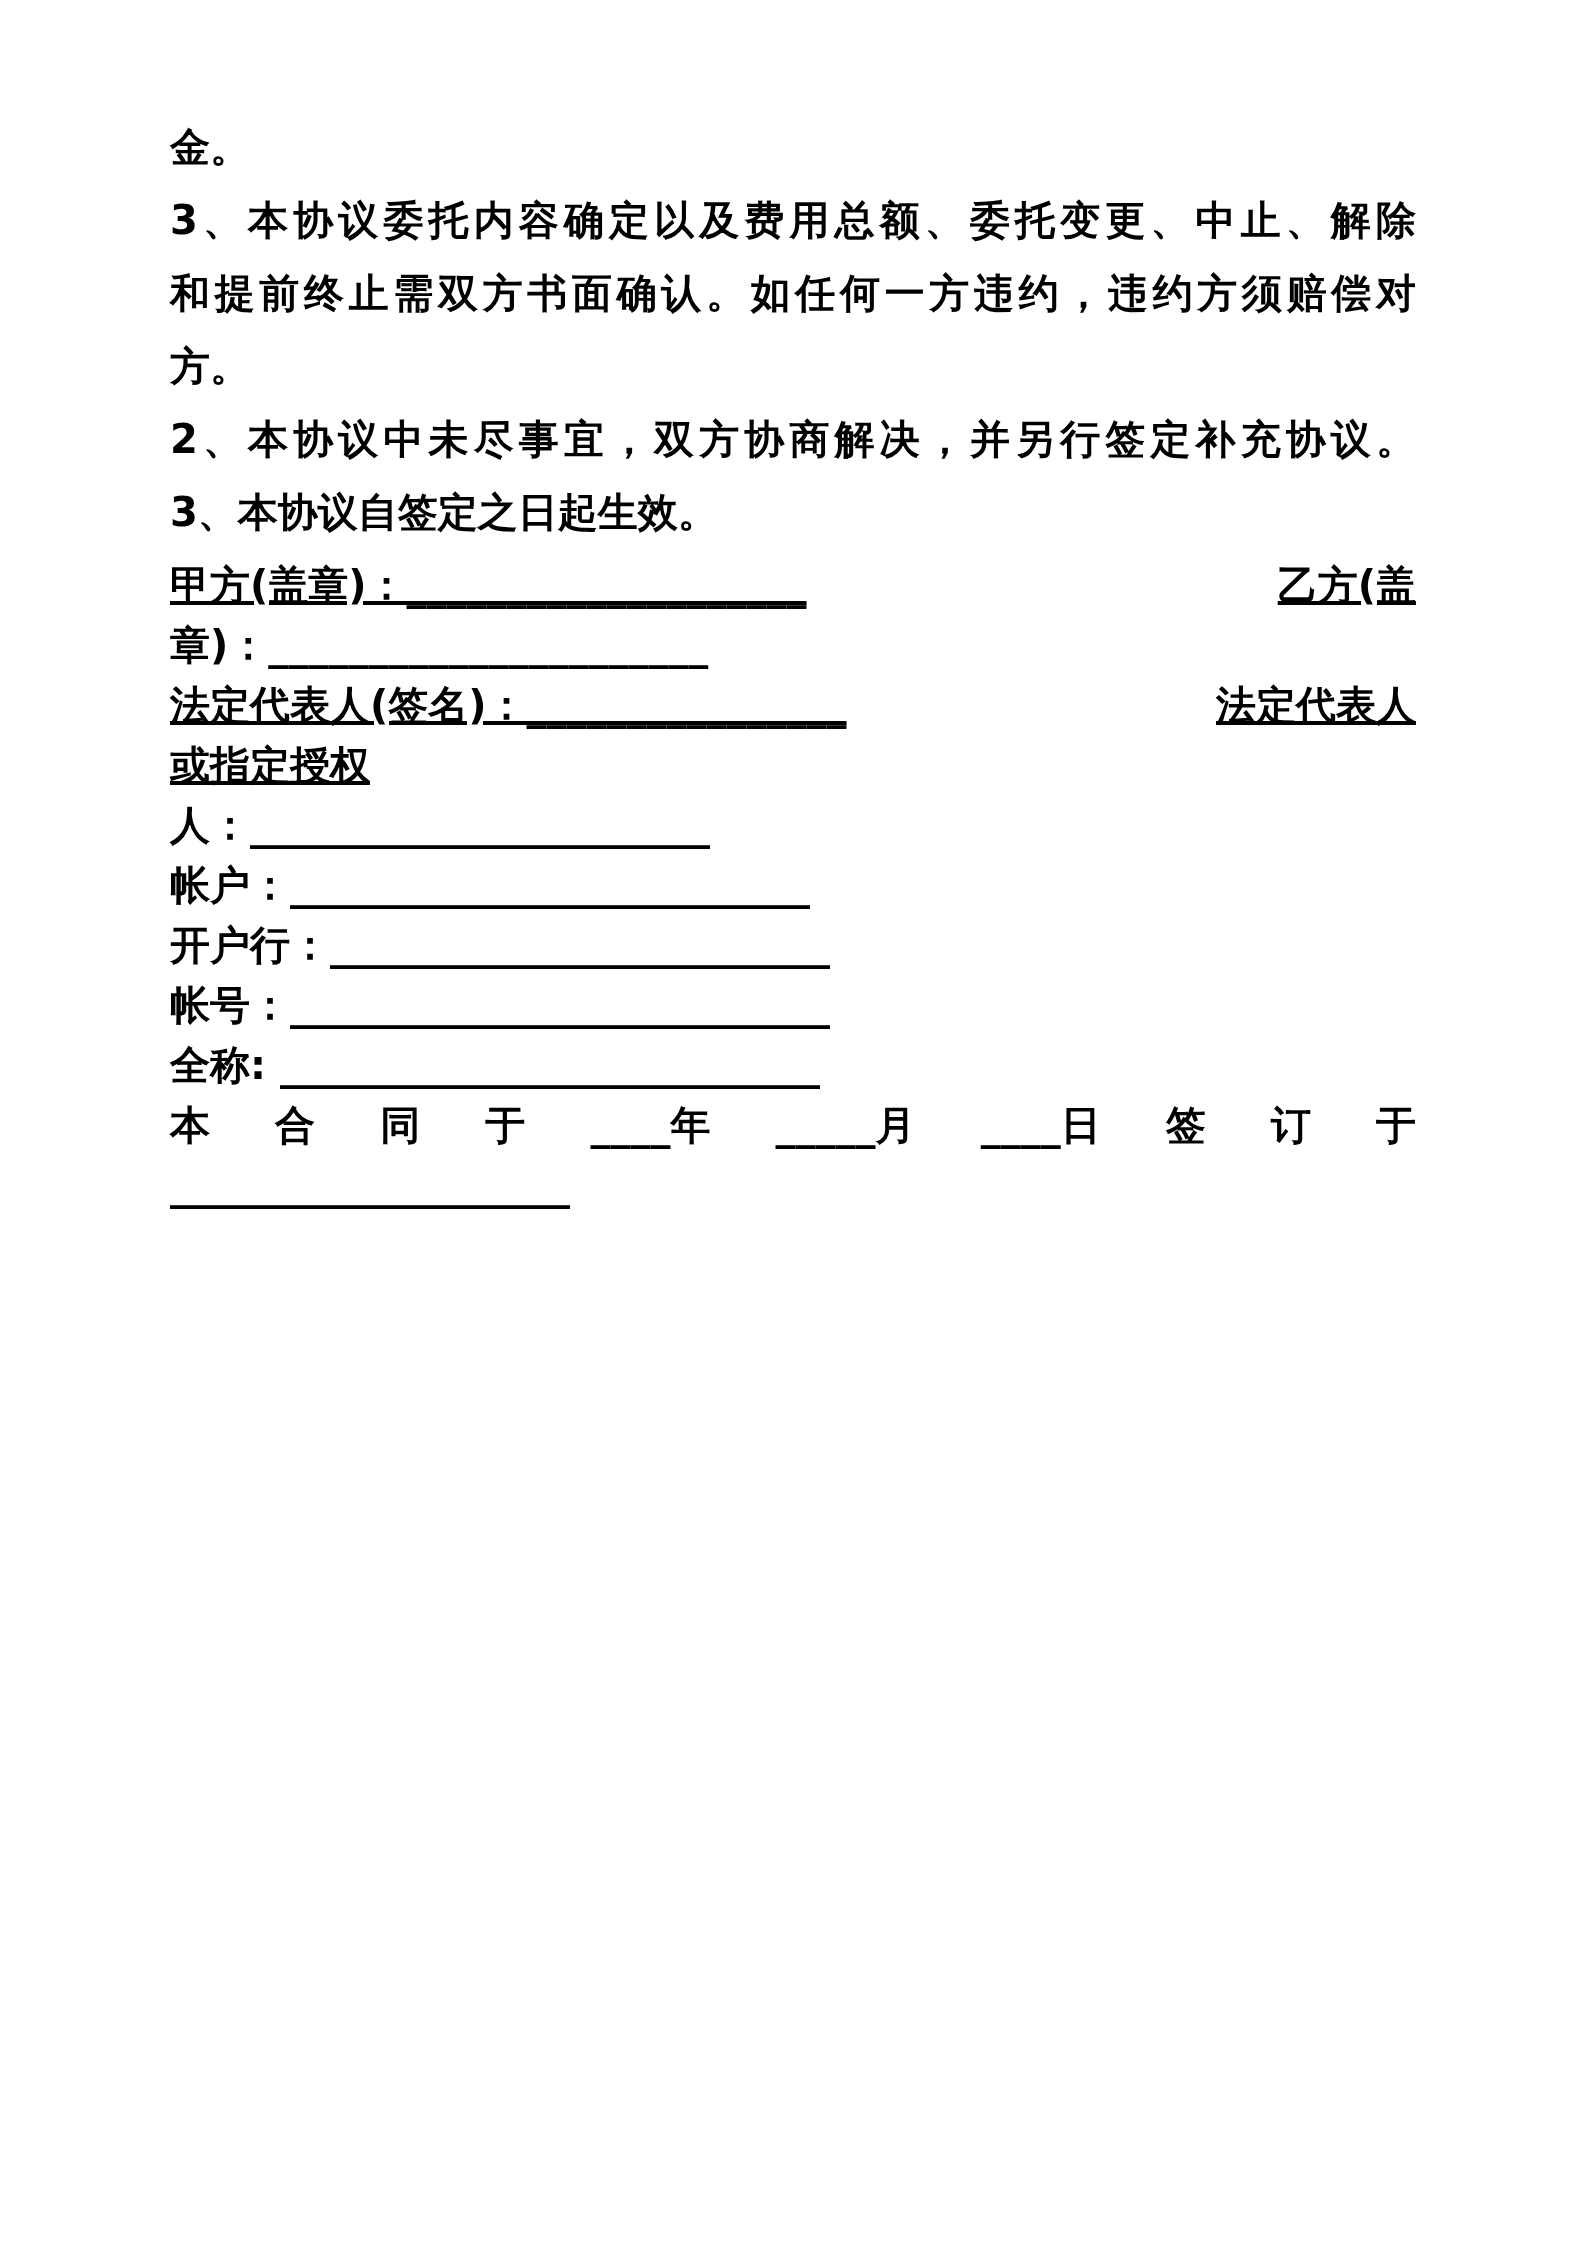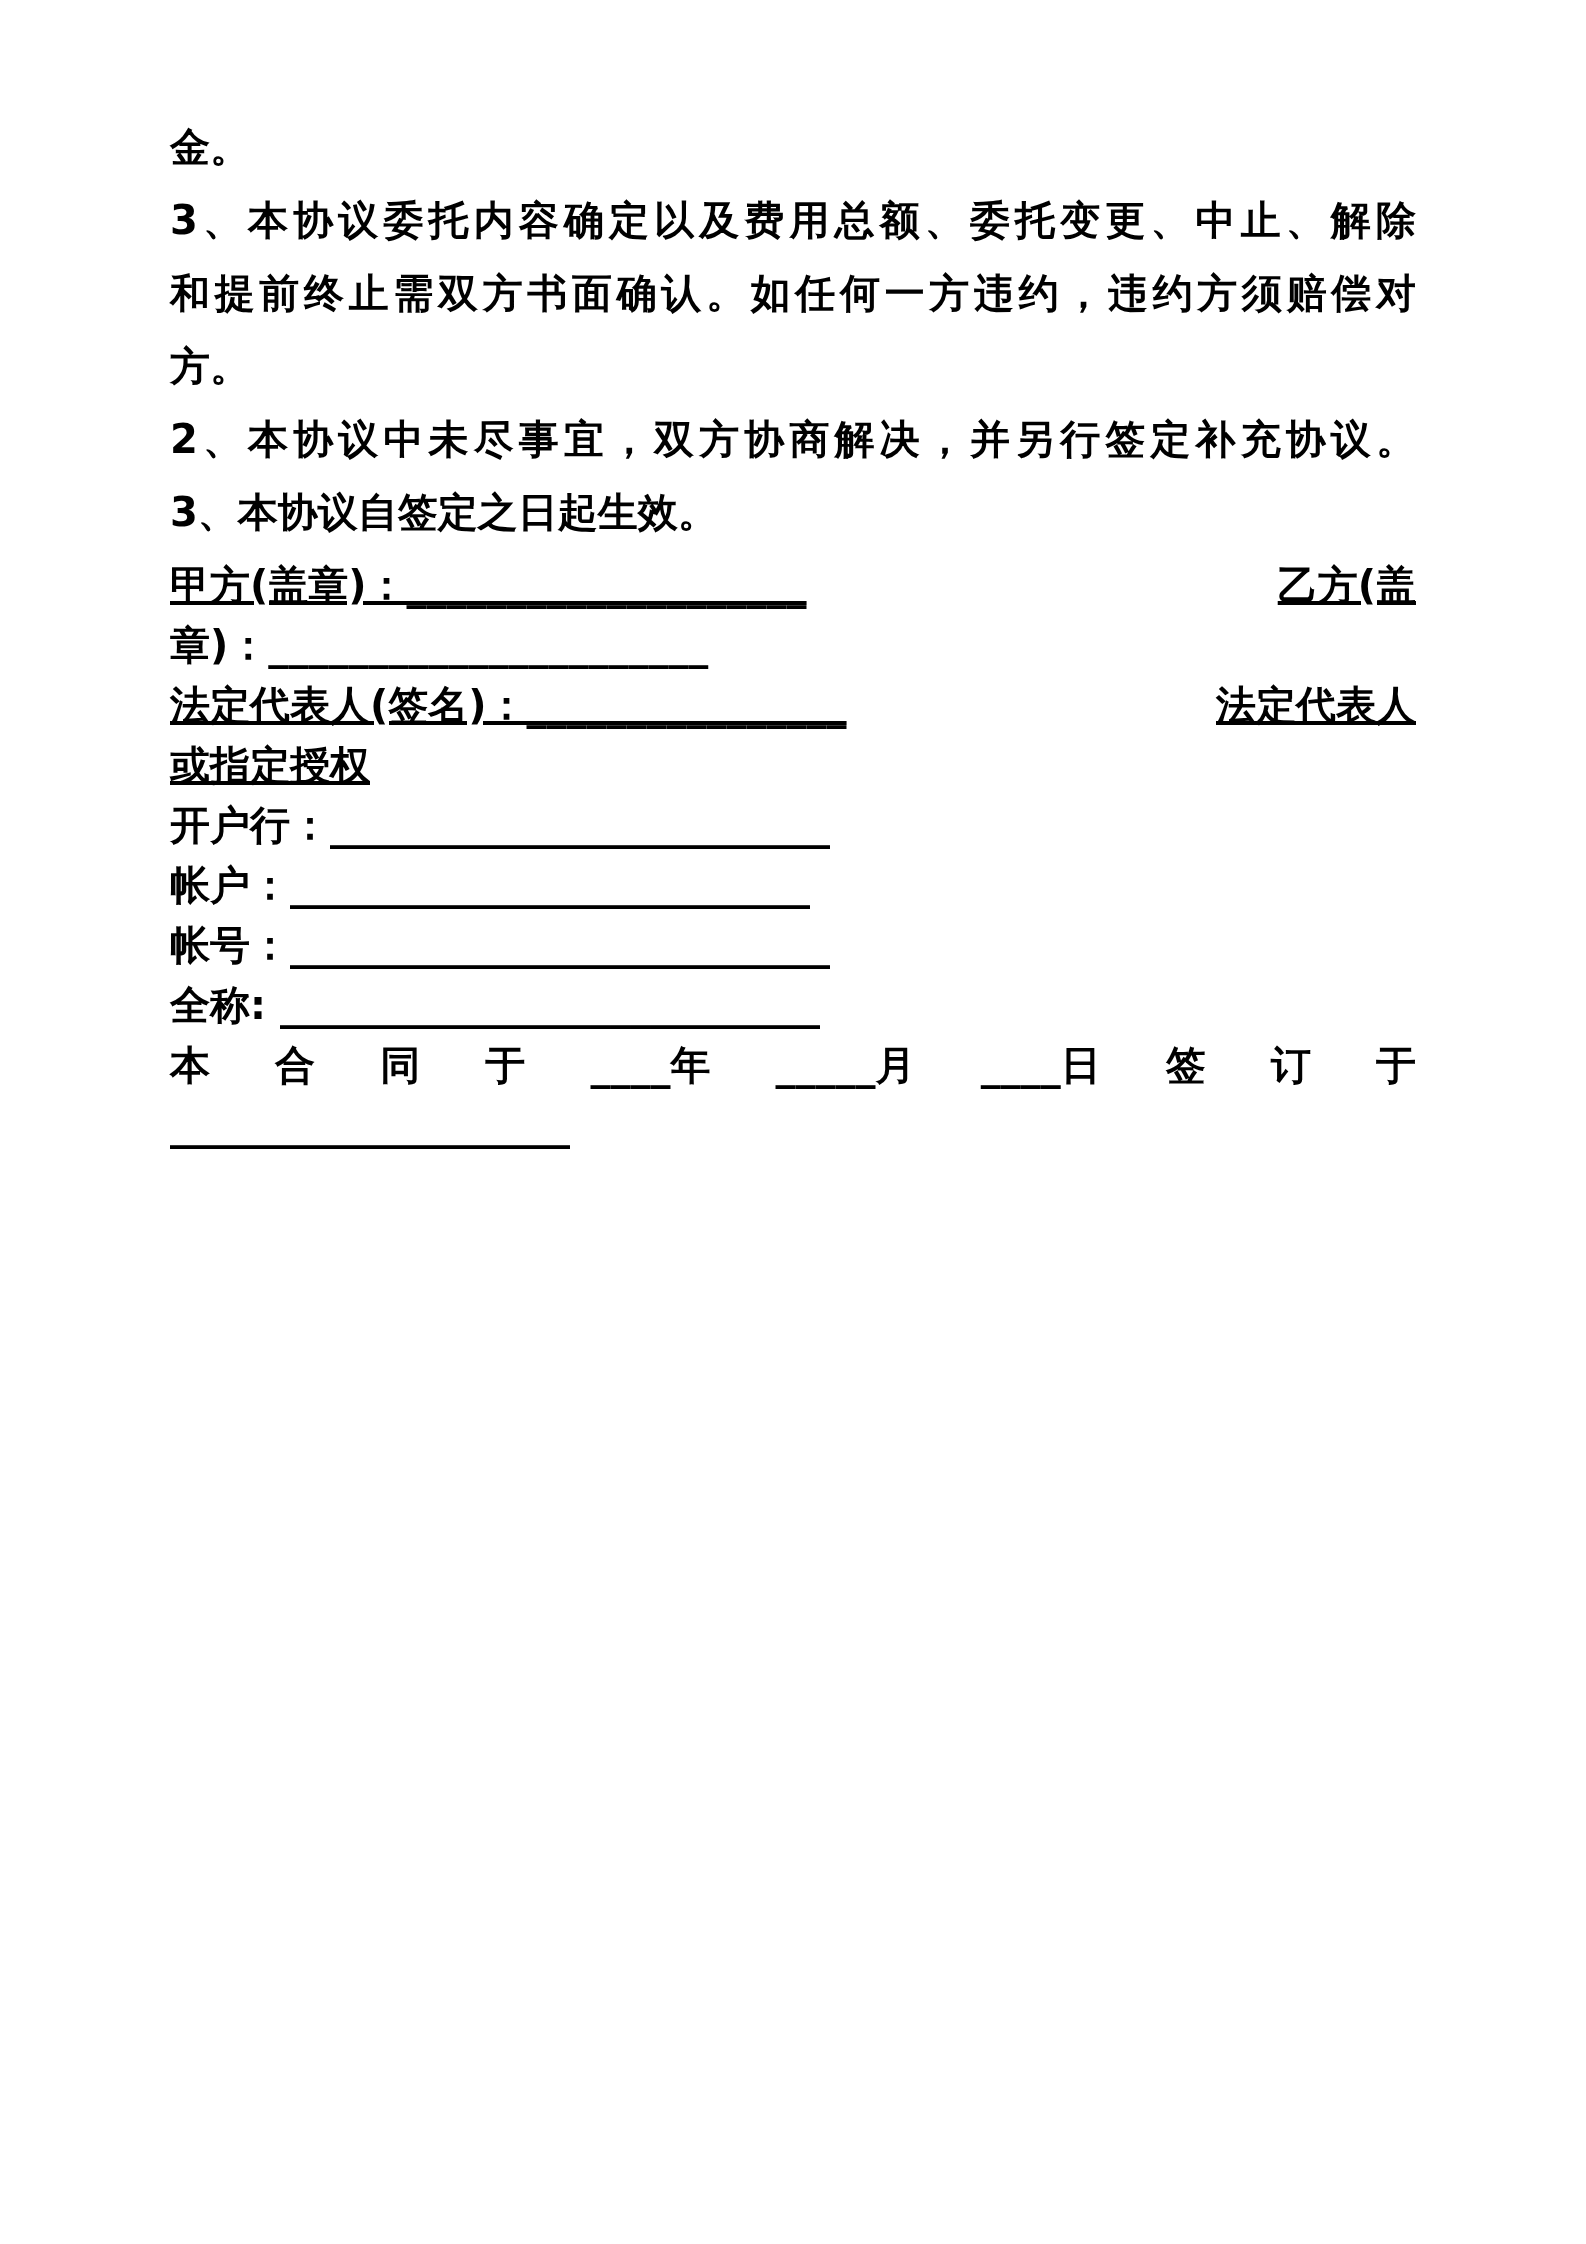--- a/index.html
+++ b/index.html
@@ -72,23 +72,24 @@
     <p class="line">章)：______________________</p>
 
     <p class="line split">
       <span>法定代表人(签名)：________________</span>
       <span>法定代表人</span>
     </p>
 
     <p class="line split">
       <span>或指定授权</span>
     </p>
+    <p class="line">人：_______________________</p>
 
+    <p class="line">帐户：__________________________</p>
     <p class="line">开户行：_________________________</p>
-    <p class="line">帐户：__________________________</p>
     <p class="line">帐号：___________________________</p>
     <p class="line">全称: ___________________________</p>
 
     <p class="line spread">
       <span>本</span>
       <span>合</span>
       <span>同</span>
       <span>于</span>
       <span>____年</span>
       <span>_____月</span>

